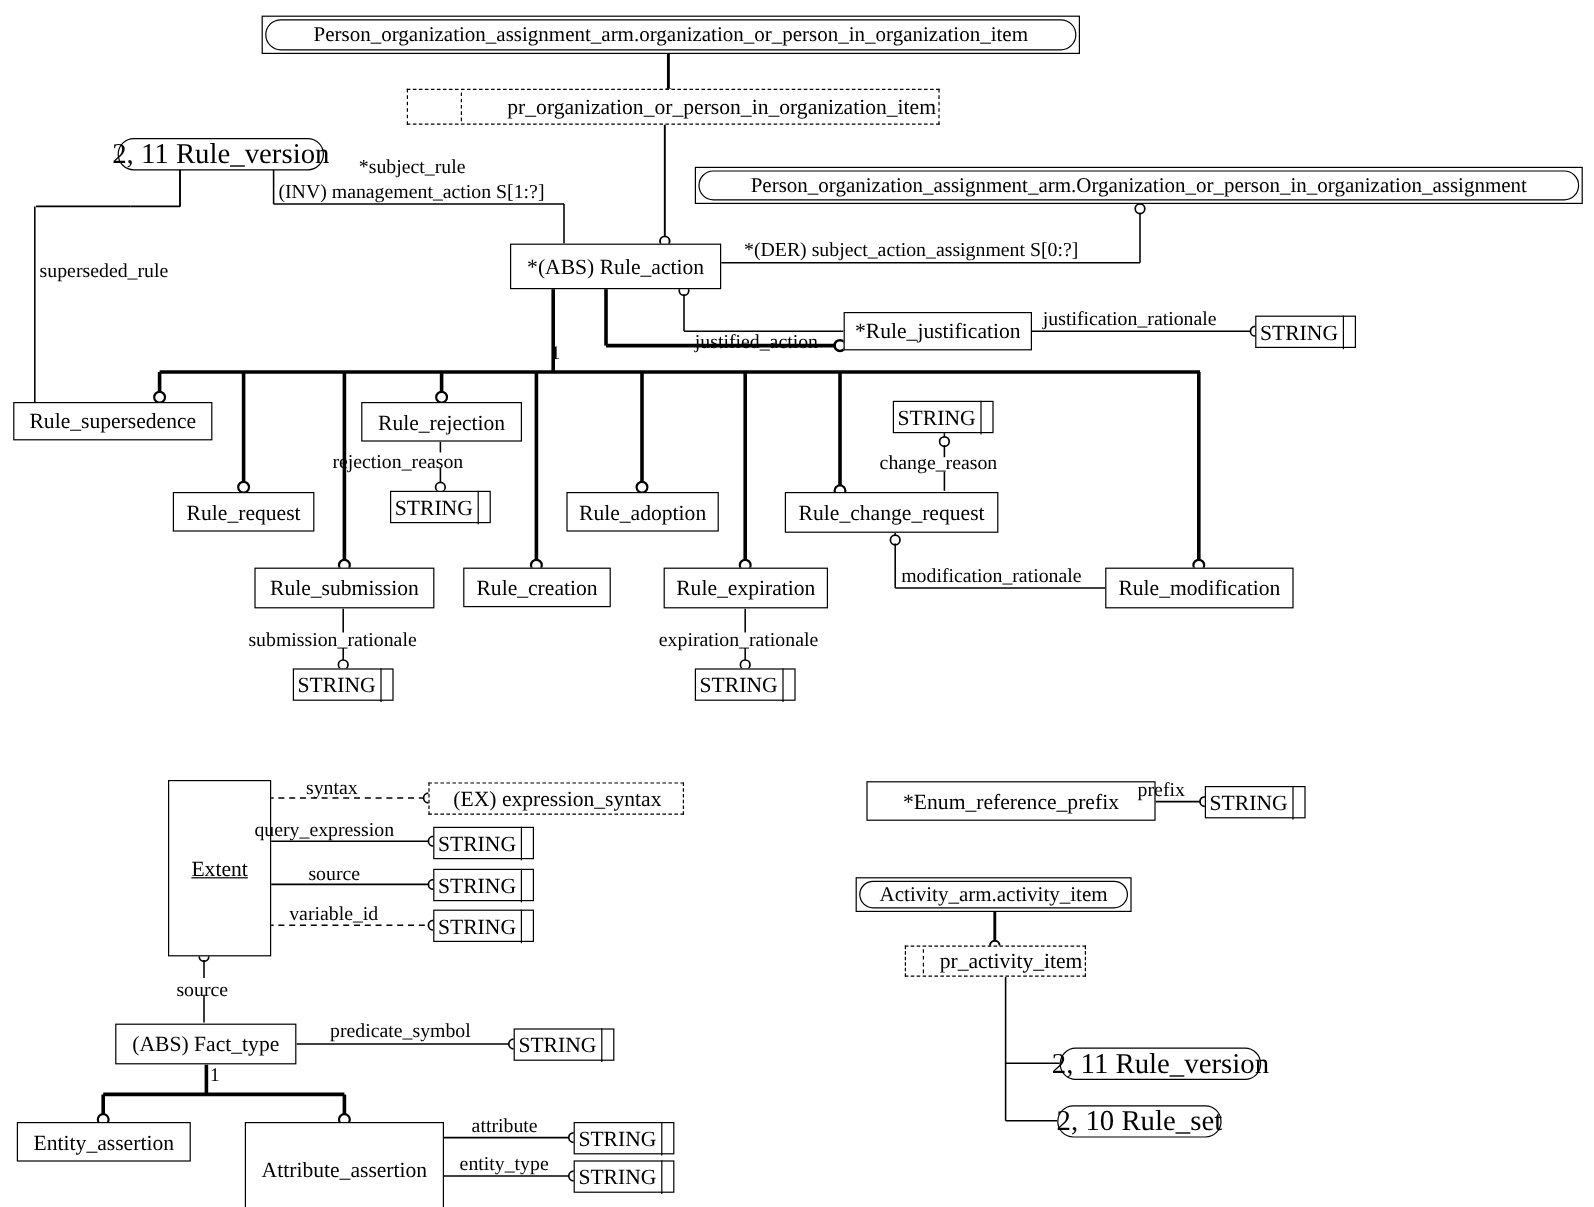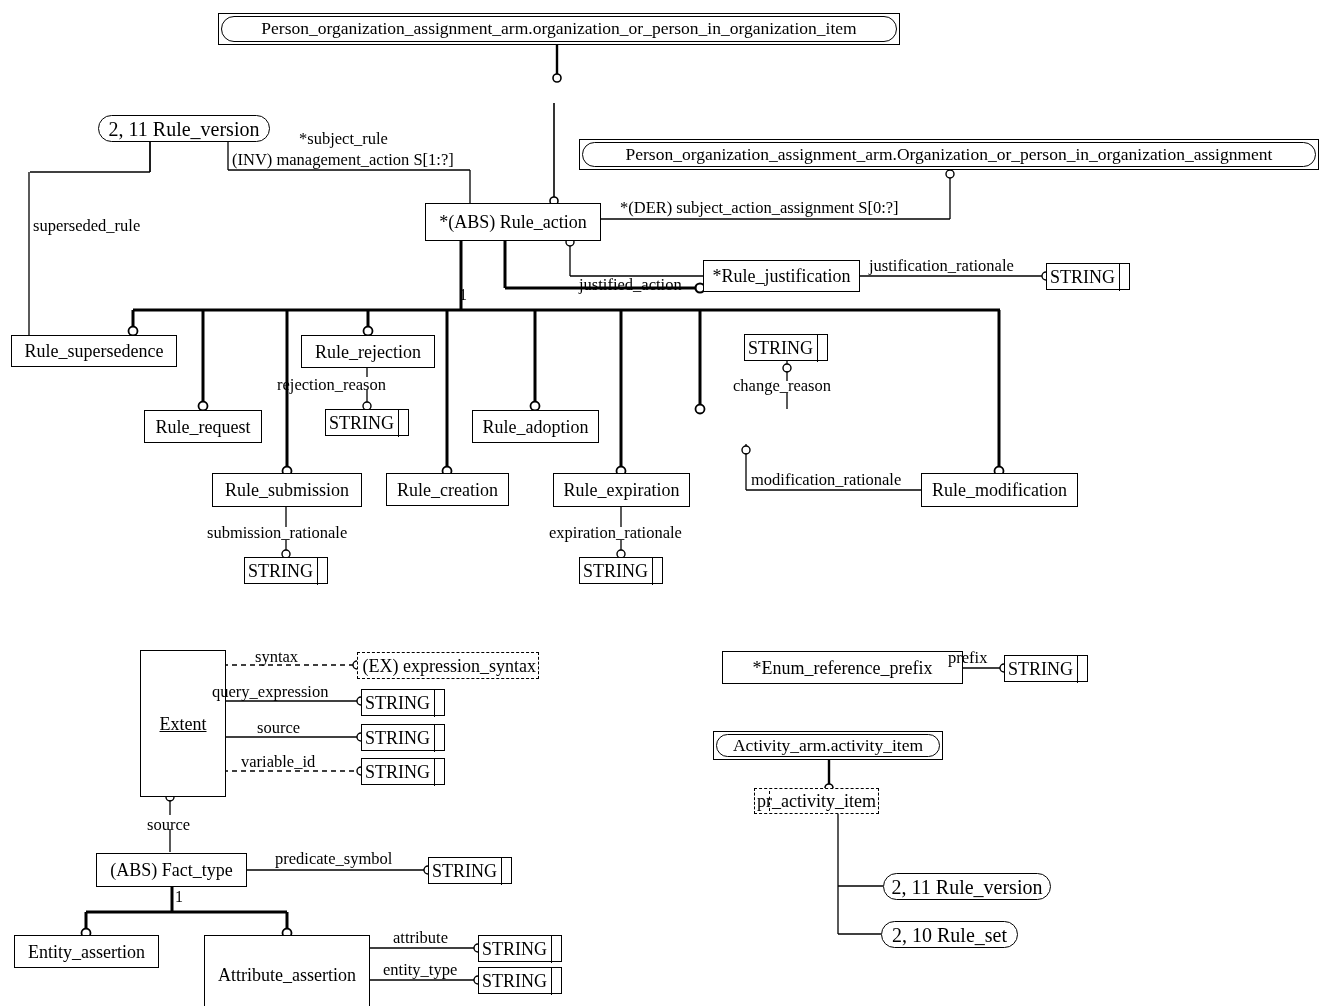--- a/index.html
+++ b/index.html
@@ -51,21 +51,21 @@
     position: absolute;
     left: 44px;
     top: 2px;
     bottom: 2px;
     border-left: 1.7px dashed #000;
   }
   
   .oval {
     border: 1.6px solid #000;
     border-radius: 999px;
-    font-size: 20px;
+    font-size: 24px;
     line-height: 1;
   }
   
   .schemaref {
     border: 1.6px solid #000;
     font-size: 17.5px;
     line-height: 1;
     padding: 0;
   }
   .schemaref .inner {
@@ -241,20 +241,24 @@
       <path d="M838,934 L881,934" stroke-width="1.3"></path>
     </g>
   </svg>
 
   <div class="node schemaref" style="left:218px; top:13px; width:682px; height:32px;">
     <div class="inner">
       <span>Person_organization_assignment_arm.organization_or_person_in_organization_item</span>
     </div>
   </div>
 
+  <div class="node dashed" style="left:339px; top:74px; width:444px; height:30px;">
+    <div class="inner-bar"></div>
+    <span>pr_organization_or_person_in_organization_item</span>
+  </div>
 
   <div class="node oval" style="left:98px; top:115px; width:172px; height:27px;">
     <span>2, 11 Rule_version</span>
   </div>
 
   <div class="node schemaref" style="left:579px; top:139px; width:740px; height:31px;">
     <div class="inner">
       <span>Person_organization_assignment_arm.Organization_or_person_in_organization_assignment</span>
     </div>
   </div>
@@ -291,20 +295,23 @@
 
   <div class="node strbox" style="left:325px; top:409px; width:84px; height:27px;">
     <span>STRING</span>
     <div class="rdiv"></div>
   </div>
 
   <div class="node ent" style="left:472px; top:410px; width:127px; height:33px;">
     <span>Rule_adoption</span>
   </div>
 
+  <div class="node ent" style="left:654px; top:410px; width:178px; height:34px;">
+    <span>Rule_change_request</span>
+  </div>
 
   <div class="node ent" style="left:212px; top:473px; width:150px; height:34px;">
     <span>Rule_submission</span>
   </div>
 
   <div class="node ent" style="left:386px; top:473px; width:123px; height:33px;">
     <span>Rule_creation</span>
   </div>
 
   <div class="node ent" style="left:553px; top:473px; width:137px; height:34px;">
@@ -322,21 +329,21 @@
 
   <div class="node strbox" style="left:579px; top:557px; width:84px; height:27px;">
     <span>STRING</span>
     <div class="rdiv"></div>
   </div>
 
   <div class="node ent" style="left:140px; top:650px; width:86px; height:147px;text-decoration:underline;">
     <span>Extent</span>
   </div>
 
-  <div class="node dashed" style="left:357px; top:652px; width:182px; height:27px; justify-content:flex-end; padding-left:4px;">
+  <div class="node dashed" style="left:357px; top:652px; width:213px; height:27px; justify-content:center; padding-left:4px;">
     <span>(EX) expression_syntax</span>
   </div>
 
   <div class="node strbox" style="left:361px; top:689px; width:84px; height:27px;">
     <span>STRING</span>
     <div class="rdiv"></div>
   </div>
 
   <div class="node strbox" style="left:361px; top:724px; width:84px; height:27px;">
     <span>STRING</span>
@@ -383,21 +390,21 @@
     <span>STRING</span>
     <div class="rdiv"></div>
   </div>
 
   <div class="node schemaref" style="left:713px; top:731px; width:230px; height:29px;">
     <div class="inner">
       <span>Activity_arm.activity_item</span>
     </div>
   </div>
 
-  <div class="node dashed" style="left:754px; top:788px; width:125px; height:26px;">
+  <div class="node dashed" style="left:754px; top:788px; width:151px; height:26px;">
     <div class="inner-bar" style="left:14px;"></div>
     <span>pr_activity_item</span>
   </div>
 
   <div class="node oval" style="left:883px; top:873px; width:168px; height:27px;">
     <span>2, 11 Rule_version</span>
   </div>
 
   <div class="node oval" style="left:881px; top:921px; width:137px; height:27px;justify-content:center;">
     <span>2, 10 Rule_set</span>

